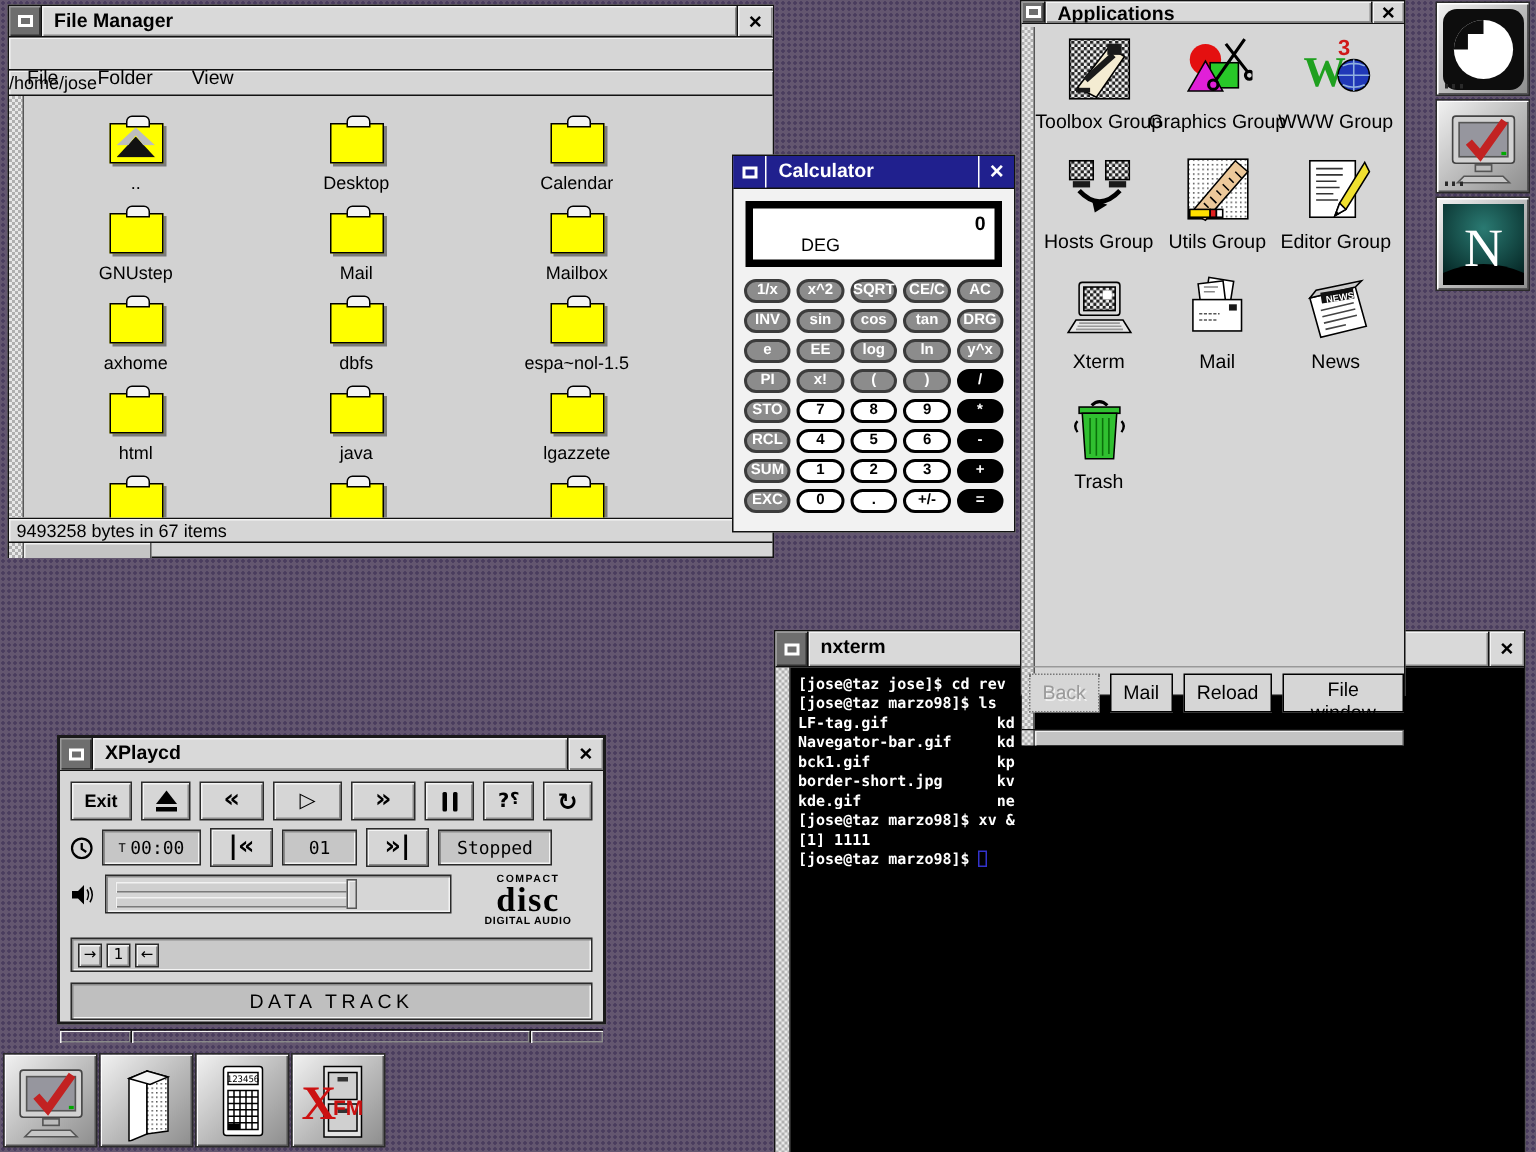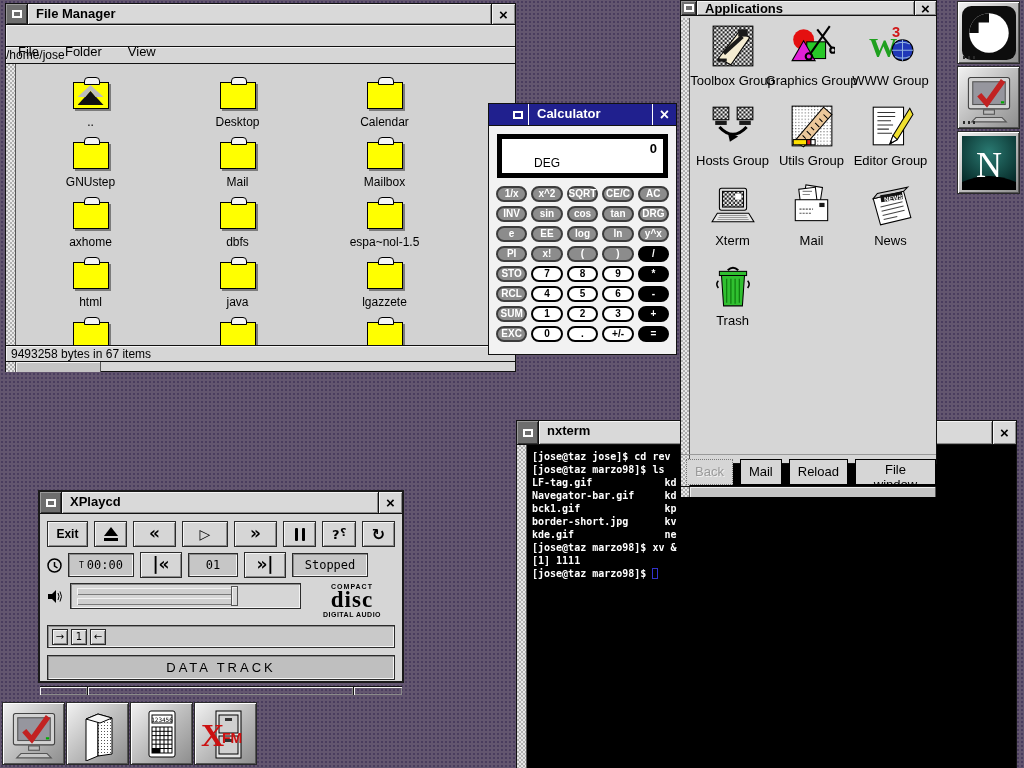--- a/index.html
+++ b/index.html
@@ -32,21 +32,21 @@
   .fm-label { font-size:12px; margin-top:6px; color:#000; }
   .chev-black { position:absolute; left:4px; top:8px; width:26px; height:14px; background:#111; clip-path:polygon(50% 0,100% 100%,0 100%); }
   .chev-gray { position:absolute; left:4px; top:2px; width:26px; height:12px; background:#bdbdbd; clip-path:polygon(50% 0,100% 100%,70% 100%,50% 45%,30% 100%,0 100%); }
   #fm .statusbar { height:16px; border-top:1px solid #111; font-size:12px; padding:1px 0 0 5px; box-shadow: inset 1px 1px 0 #f4f4f4; }
   #fm .hscroll { height:11px; border-top:1px solid #111; display:flex; }
   #fm .hscroll .corner { width:10px; border-right:1px solid #555; }
   #fm .hscroll .thumb { width:85px; background:#c4c4c4; border-right:1px solid #555; box-shadow: inset 1px 1px 0 #f0f0f0; }
 
   
   #calc { left:488px; top:103px; width:189px; height:252px; z-index:30; background:#f2f2f2; }
-  #calc .titlebar { background:#20208e; height:22px;padding-left:18px; }
+  #calc .titlebar { background:#20208e; height:22px; }
   #calc .titletext { color:#fff; box-shadow:none; }
   #calc .menubox { background:#20208e; box-shadow:none; border-right:1px solid #fff; }
   #calc .xbtn { color:#fff; box-shadow:none; border-left:1px solid #fff; background:#20208e; font-size:16px; }
   .calc-display { border:5px solid #000; background:#fff; margin:8px 8px 0; height:44px; position:relative; }
   .calc-display .val { position:absolute; right:6px; top:2px; font-size:13px; font-weight:bold; }
   .calc-display .mode { position:absolute; left:32px; bottom:3px; font-size:12px; }
   .calc-grid { display:grid; grid-template-columns:repeat(5,1fr); gap:4px; padding:8px 7px; }
   .cbtn { height:16px; border-radius:9px; font-size:10px; font-weight:bold; font-family:"Liberation Sans",sans-serif; line-height:12px; padding:0; cursor:default; }
   .cbtn.fn { background:#8c8c8c; color:#fff; border:2px solid #3c3c3c; }
   .cbtn.num { background:#fff; color:#000; border:2px solid #000; }
@@ -57,21 +57,21 @@
   #apps .titlebar { height:15px; }
   #apps .menubox { width:16px; }
   #apps .titletext { font-size:13px; padding-top:0; }
   #apps .xbtn { width:22px; }
   #apps .body { position:relative; height:481px; overflow:hidden; }
   #apps .vscroll { position:absolute; left:0; top:2px; bottom:0; width:9px; border-right:1px solid #555; }
   #apps .agrid { position:absolute; left:12px; top:6px; display:grid; grid-template-columns:79px 79px 79px; grid-auto-rows:80px; justify-items:center; }
   .app-cell { display:flex; flex-direction:column; align-items:center; width:79px; }
   .app-ico { width:48px; height:48px; display:flex; align-items:center; justify-content:center; }
   .app-label { font-size:13px; color:#000; margin-top:3px; white-space:nowrap; }
-  #apps .btnbar { position:absolute; left:0; right:0; bottom:12px; height:31px; border-top:1px solid #999; display:flex; gap:7px; padding:4px 0 0 5px;margin-top:16px; }
+  #apps .btnbar { position:absolute; left:0; right:0; bottom:22px; height:31px; border-top:1px solid #999; display:flex; gap:7px; padding:4px 0 0 5px;margin-top:16px; }
   .app-btn { background:#d6d6d6; border:1px solid #000; font-size:13px; padding:2px 8px 3px; font-family:"Liberation Sans",sans-serif; cursor:default; }
   .app-btn.disabled { color:#9a9a9a; border:1px dotted #777; text-shadow:1px 1px 0 #f0f0f0; }
   #apps .hscroll { position:absolute; left:0; right:0; bottom:0; height:11px; border-top:1px solid #111; display:flex; }
   #apps .hscroll .corner { width:9px; border-right:1px solid #555; }
   #apps .hscroll .thumb { flex:1; background:#c4c4c4; box-shadow: inset 1px 1px 0 #f0f0f0; border-right:1px solid #555; }
 
   
   #term { left:516px; top:420px; width:501px; height:348px; z-index:20; border-bottom:none; }
   #term .titlebar { height:24px; }
   #term .body { position:relative; height:323px; background:#000; }

